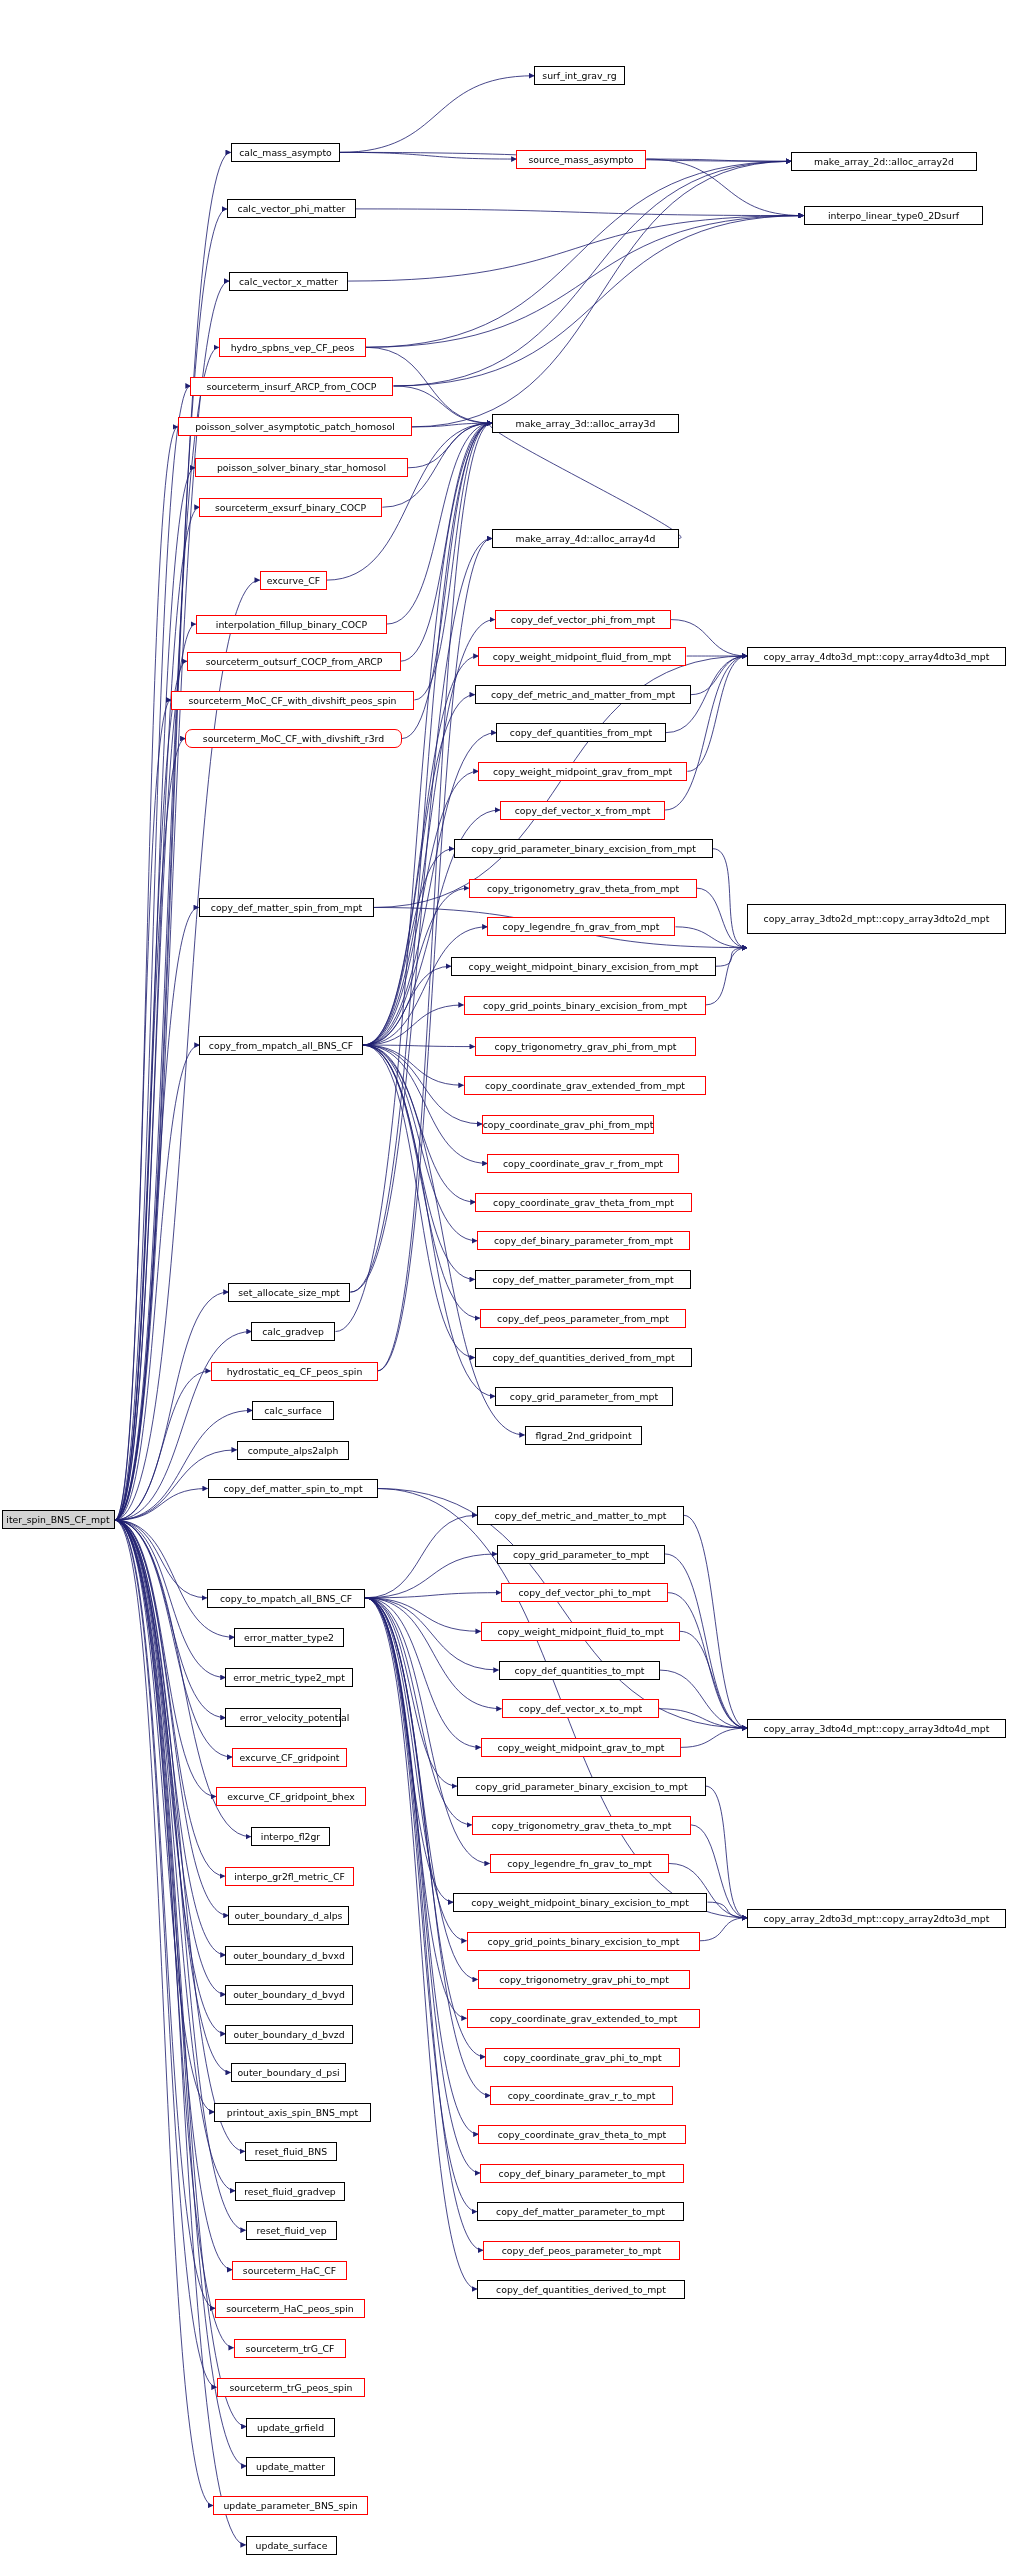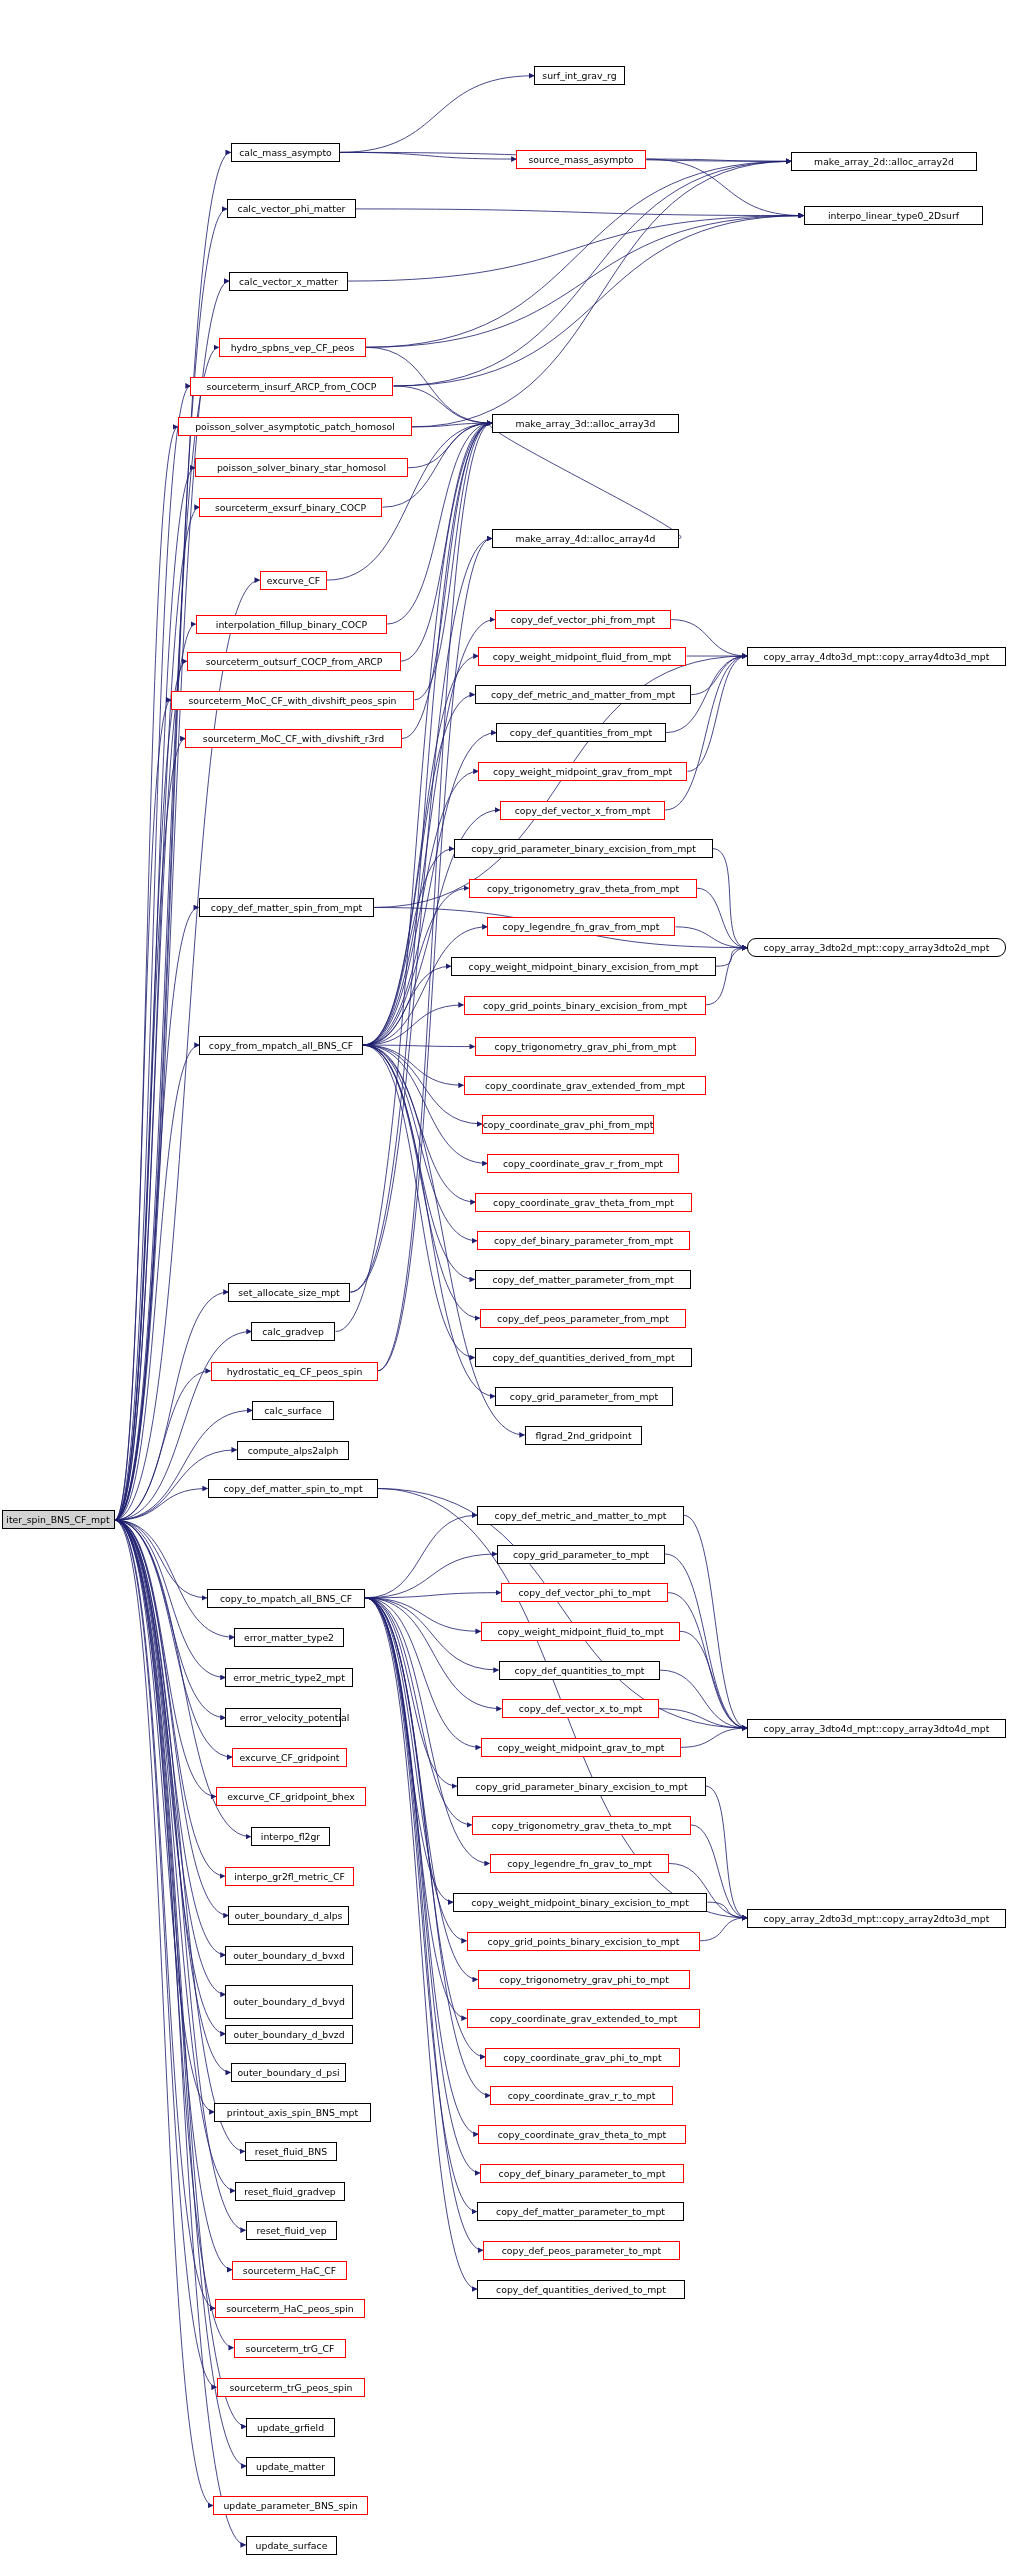--- a/index.html
+++ b/index.html
@@ -232,21 +232,21 @@
       </div>
       <div class="node" style="left: 747px; top: 647px; width: 259px; height: 18.6px;">
         <span>copy_array_4dto3d_mpt::copy_array4dto3d_mpt</span>
       </div>
       <div class="node red" style="left: 171px; top: 691px; width: 243px; height: 18.6px;">
         <span>sourceterm_MoC_CF_with_divshift_peos_spin</span>
       </div>
       <div class="node" style="left: 475px; top: 685px; width: 216px; height: 18.6px;">
         <span>copy_def_metric_and_matter_from_mpt</span>
       </div>
-      <div class="node red" style="left: 185px; top: 729px; width: 217px; height: 18.6px;">
+      <div class="node red" style="left: 185px; top: 729px; width: 217px; height: 18.6px; border-radius: 7px;">
         <span>sourceterm_MoC_CF_with_divshift_r3rd</span>
       </div>
       <div class="node" style="left: 496px; top: 723px; width: 170px; height: 18.6px;">
         <span>copy_def_quantities_from_mpt</span>
       </div>
       <div class="node red" style="left: 478px; top: 762px; width: 209px; height: 18.6px;">
         <span>copy_weight_midpoint_grav_from_mpt</span>
       </div>
       <div class="node red" style="left: 500px; top: 801px; width: 165px; height: 18.6px;">
         <span>copy_def_vector_x_from_mpt</span>
@@ -256,21 +256,21 @@
       </div>
       <div class="node" style="left: 199px; top: 898px; width: 175px; height: 18.6px;">
         <span>copy_def_matter_spin_from_mpt</span>
       </div>
       <div class="node red" style="left: 469px; top: 879px; width: 228px; height: 18.6px;">
         <span>copy_trigonometry_grav_theta_from_mpt</span>
       </div>
       <div class="node red" style="left: 487px; top: 917px; width: 188px; height: 18.6px;">
         <span>copy_legendre_fn_grav_from_mpt</span>
       </div>
-      <div class="node" style="left: 747px; top: 938px; width: 259px; height: 19px; border-radius: 9px;">
+      <div class="node" style="left: 747px; top: 904px; width: 259px; height: 30px;">
         <span>copy_array_3dto2d_mpt::copy_array3dto2d_mpt</span>
       </div>
       <div class="node" style="left: 451px; top: 957px; width: 265px; height: 18.6px;">
         <span>copy_weight_midpoint_binary_excision_from_mpt</span>
       </div>
       <div class="node red" style="left: 464px; top: 996px; width: 242px; height: 18.6px;">
         <span>copy_grid_points_binary_excision_from_mpt</span>
       </div>
       <div class="node" style="left: 199px; top: 1036px; width: 164px; height: 18.6px;">
         <span>copy_from_mpatch_all_BNS_CF</span>
@@ -394,21 +394,21 @@
       </div>
       <div class="node red" style="left: 467px; top: 1932px; width: 233px; height: 18.6px;">
         <span>copy_grid_points_binary_excision_to_mpt</span>
       </div>
       <div class="node" style="left: 225px; top: 1946px; width: 128px; height: 18.6px;">
         <span>outer_boundary_d_bvxd</span>
       </div>
       <div class="node red" style="left: 478px; top: 1970px; width: 212px; height: 18.6px;">
         <span>copy_trigonometry_grav_phi_to_mpt</span>
       </div>
-      <div class="node" style="left: 225px; top: 1985px; width: 128px; height: 34px;">
+      <div class="node" style="left: 225px; top: 1985px; width: 128px; height: 20px;">
         <span>outer_boundary_d_bvyd</span>
       </div>
       <div class="node red" style="left: 467px; top: 2009px; width: 233px; height: 18.6px;">
         <span>copy_coordinate_grav_extended_to_mpt</span>
       </div>
       <div class="node" style="left: 225px; top: 2025px; width: 128px; height: 18.6px;">
         <span>outer_boundary_d_bvzd</span>
       </div>
       <div class="node red" style="left: 485px; top: 2048px; width: 195px; height: 18.6px;">
         <span>copy_coordinate_grav_phi_to_mpt</span>

